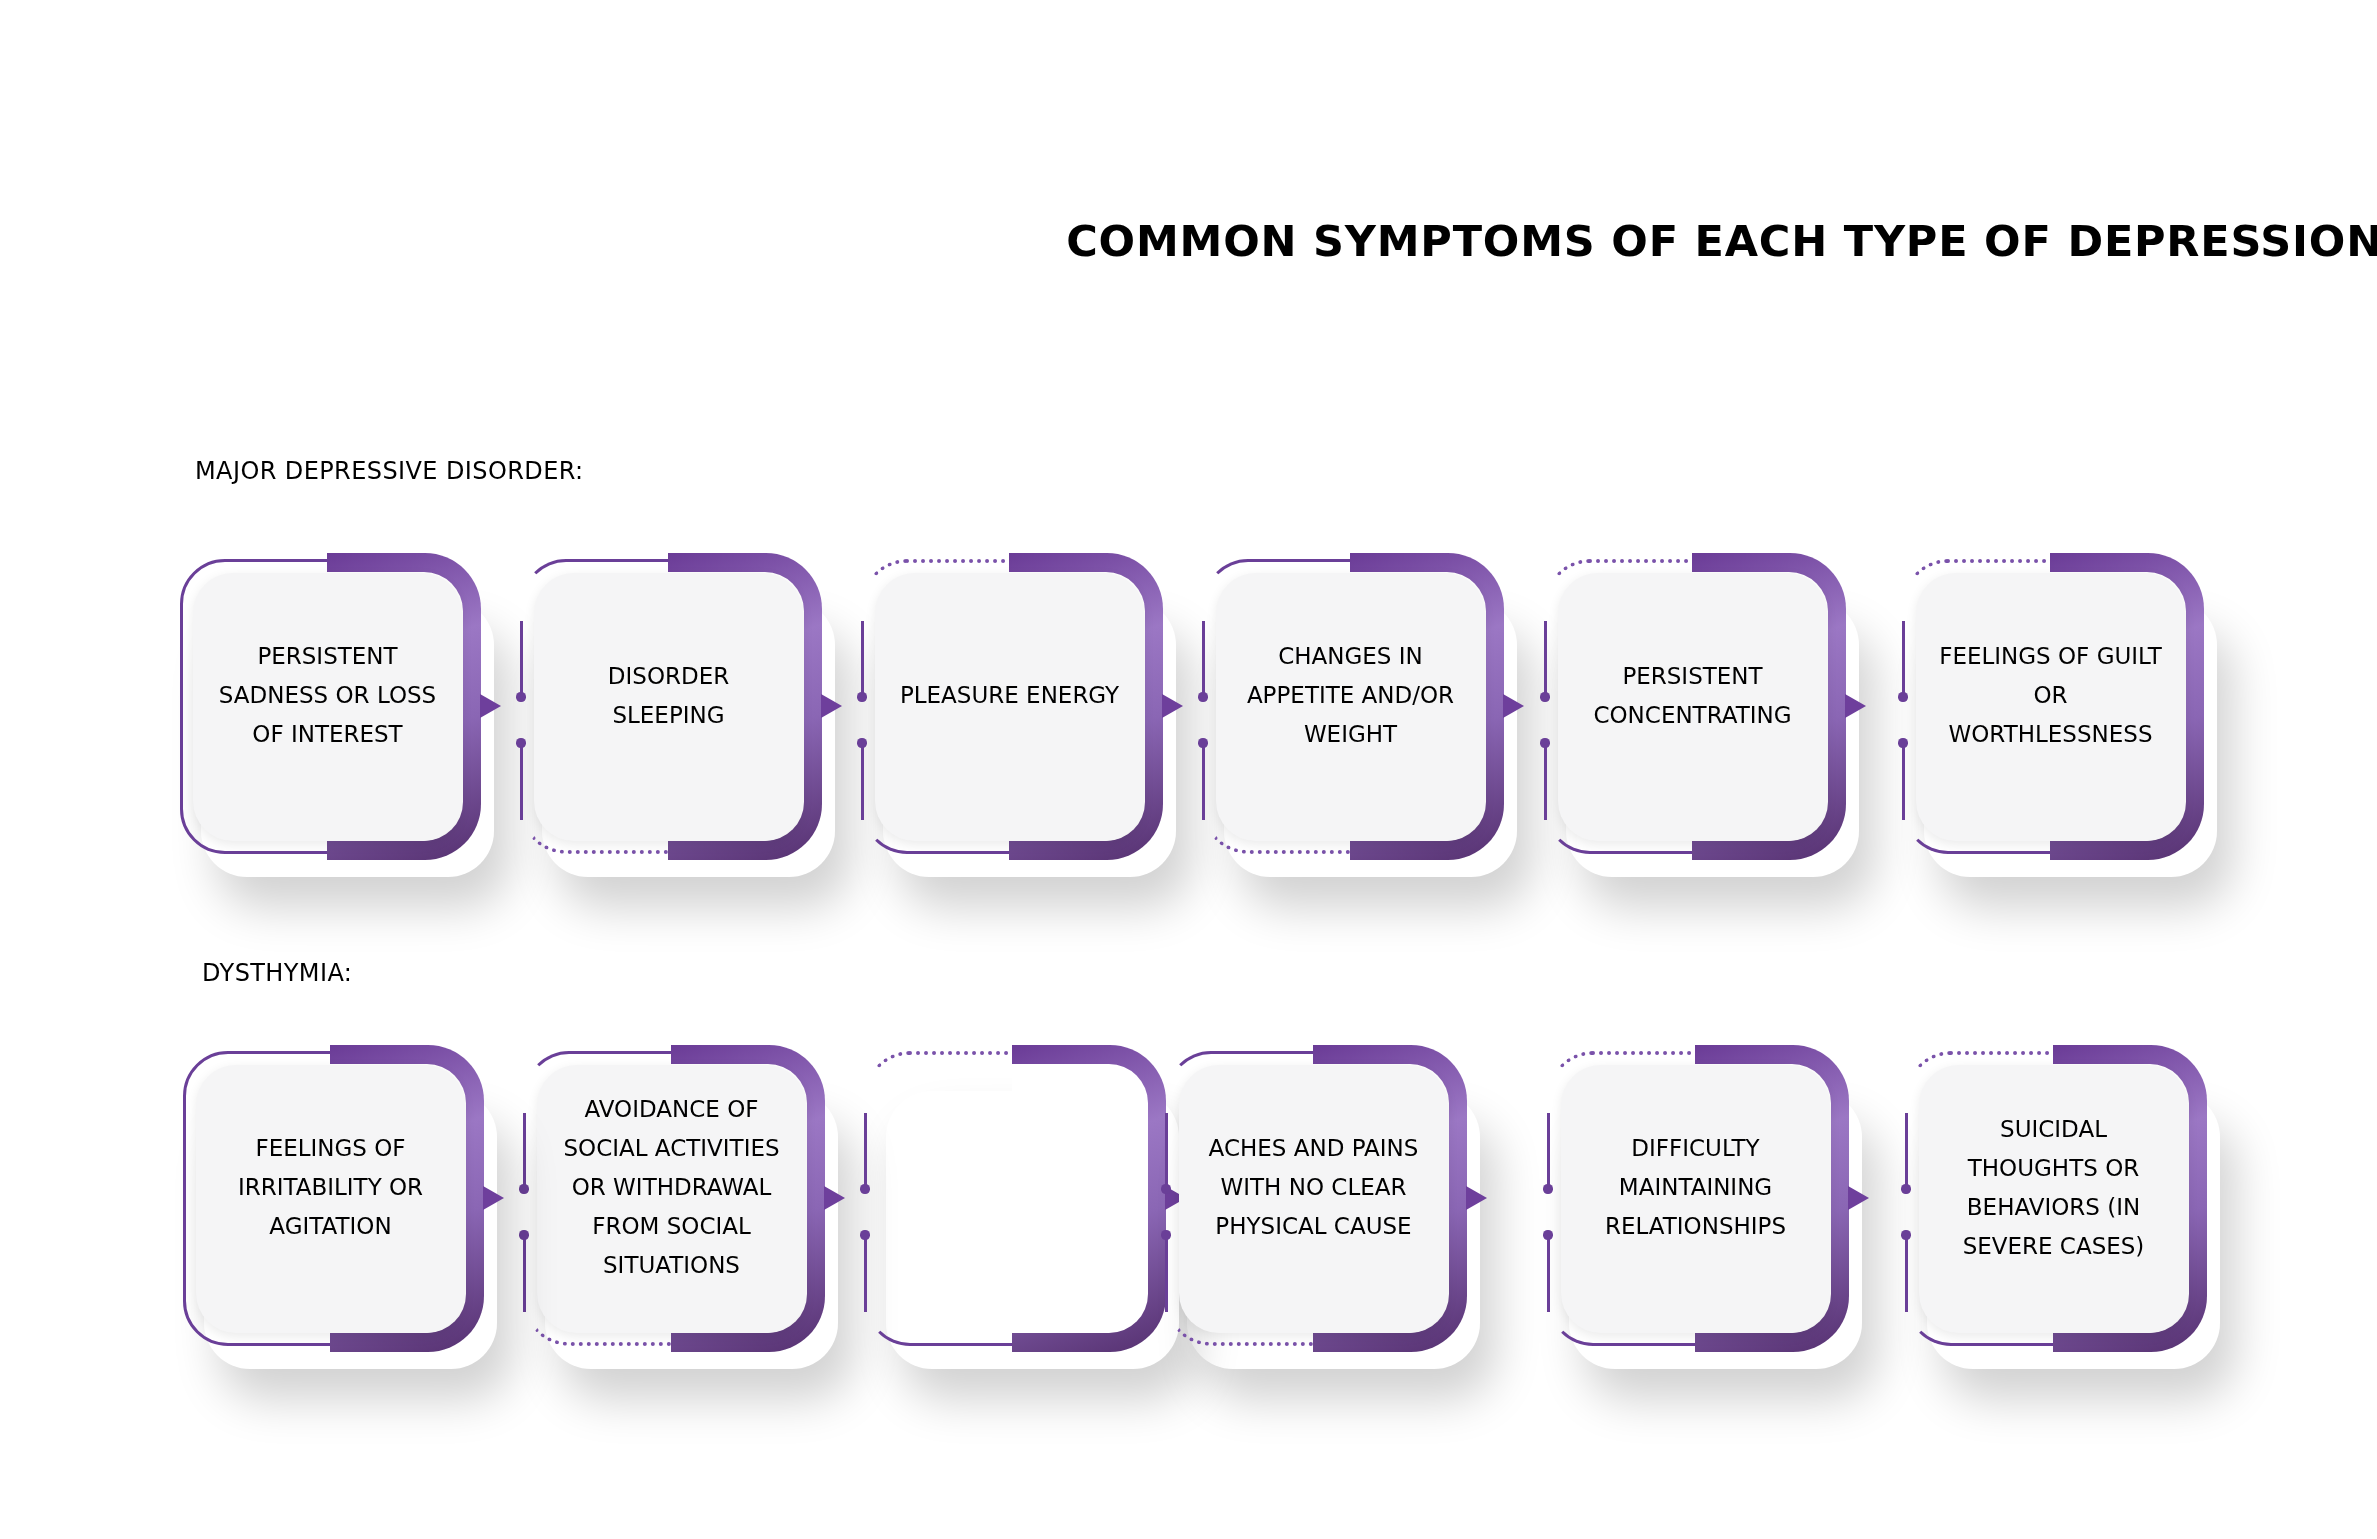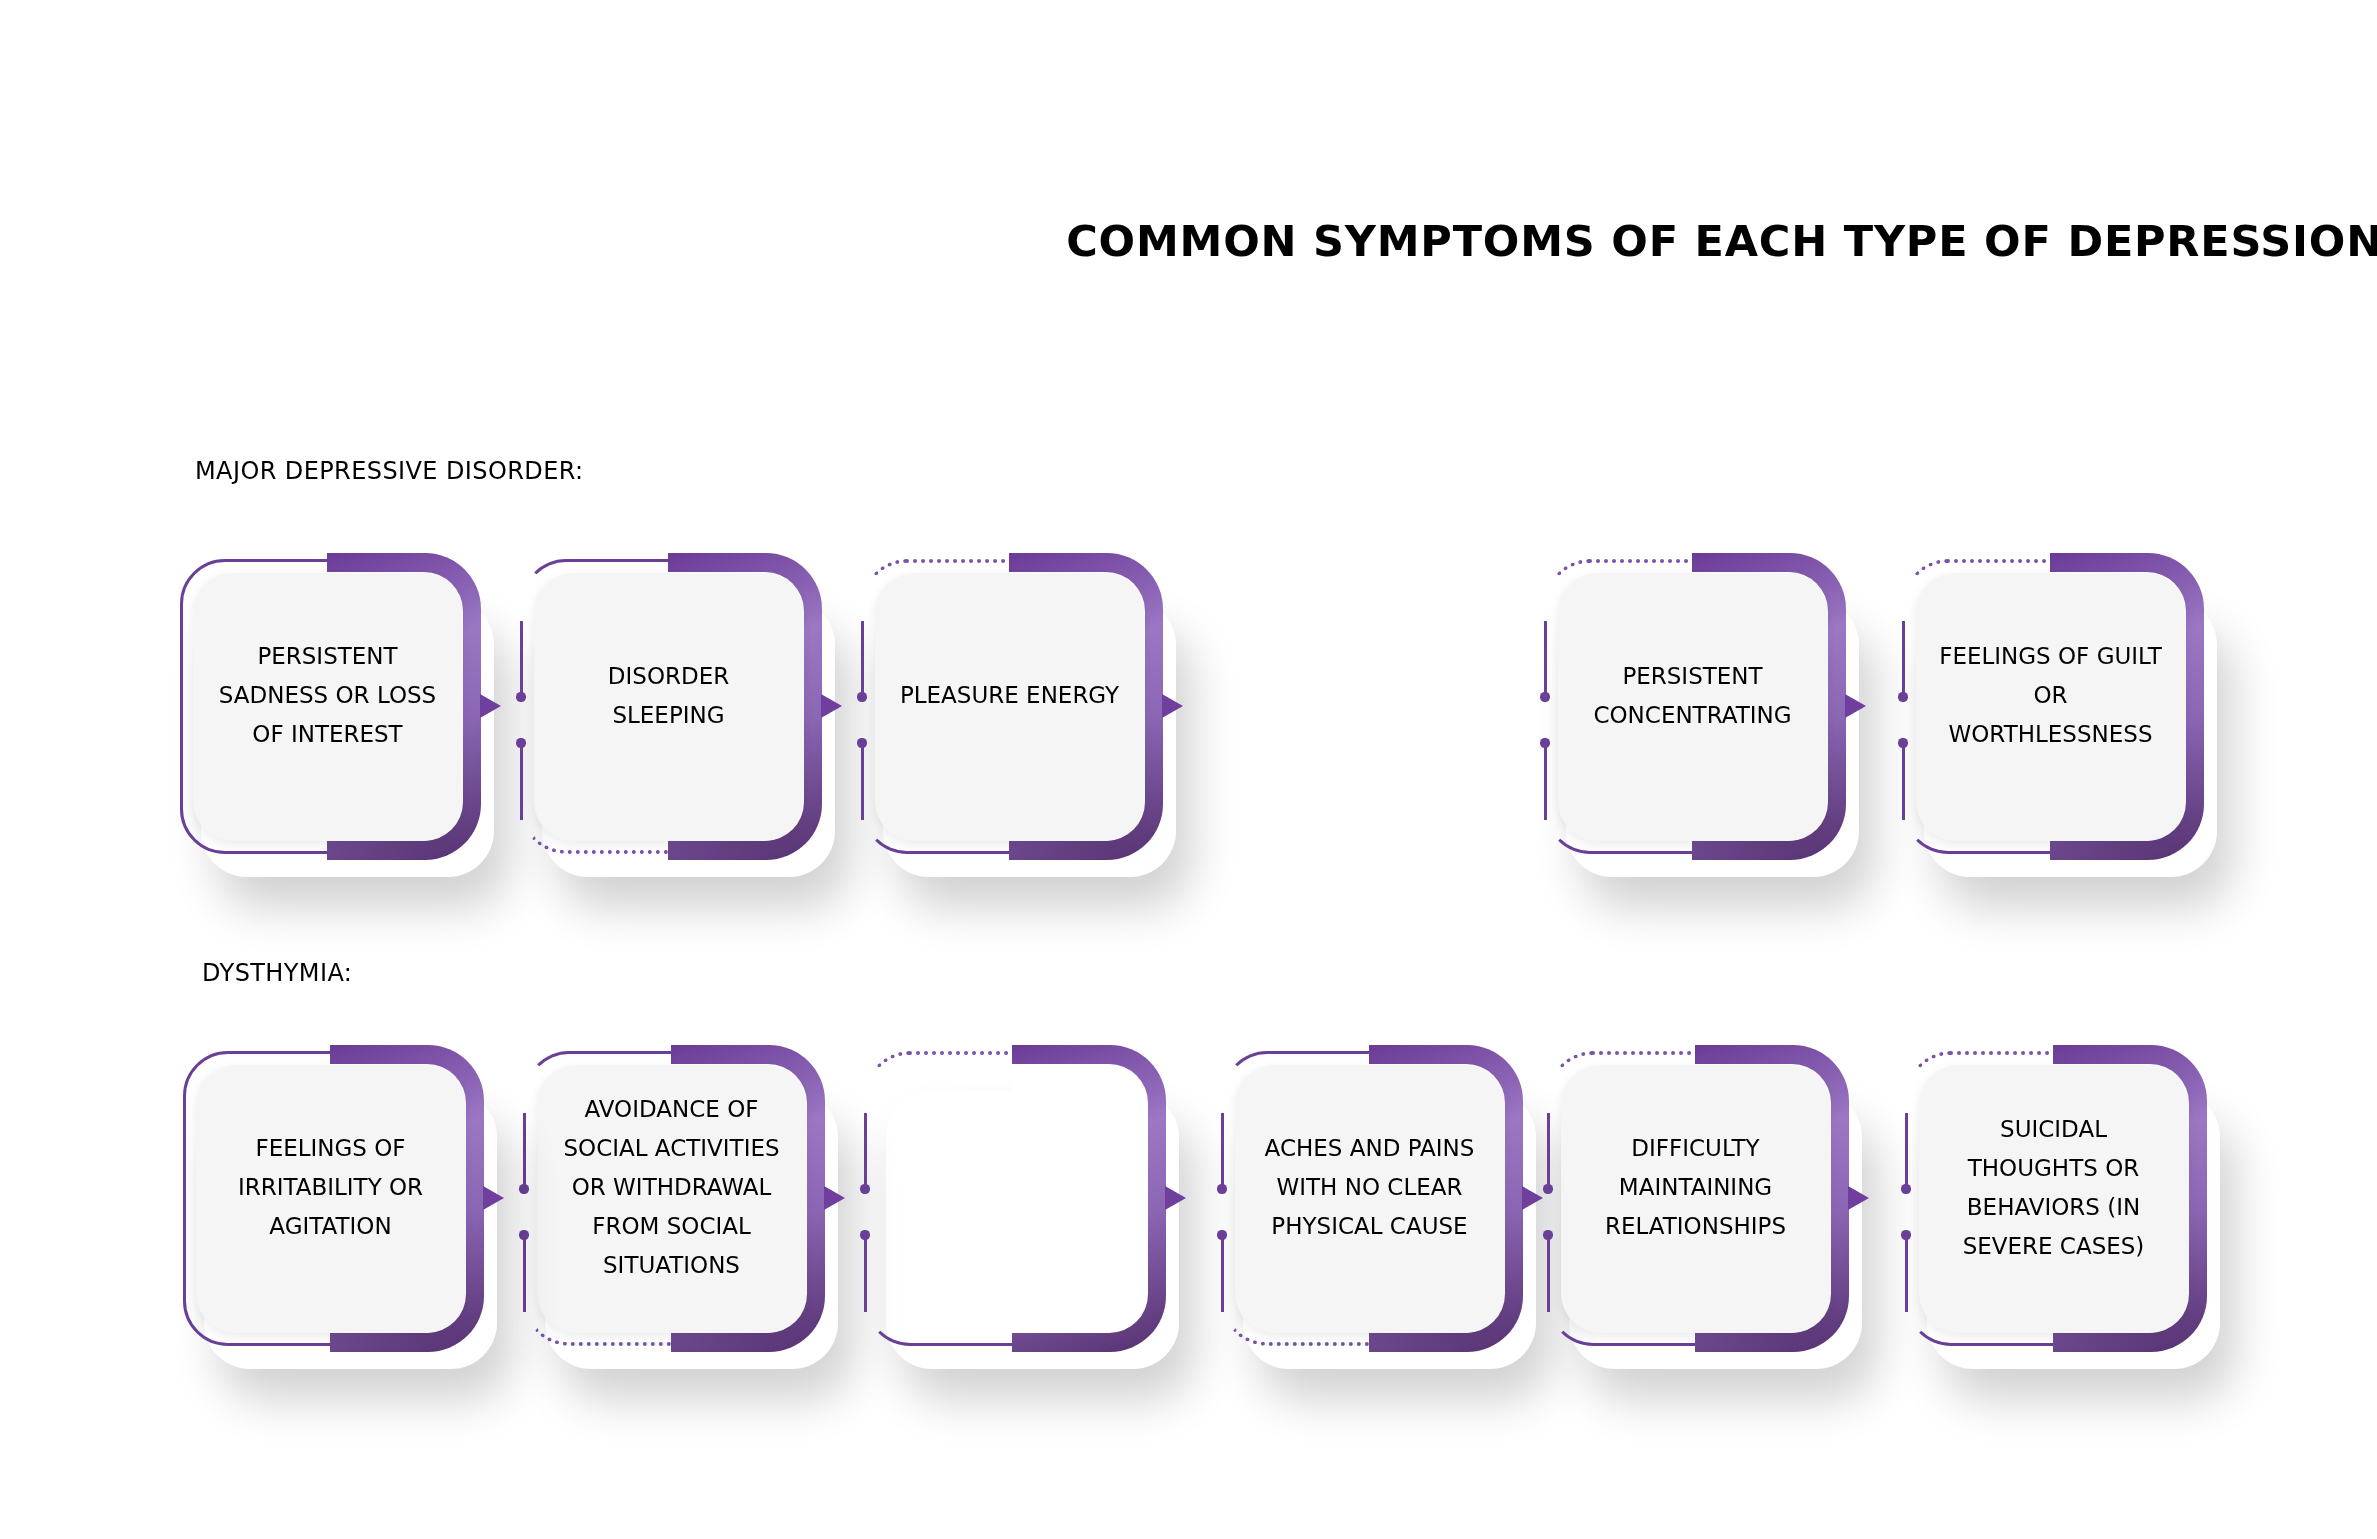--- a/index.html
+++ b/index.html
@@ -71,20 +71,33 @@
     <div class="tick up"></div>
     <div class="tick down"></div>
     <div class="bracket">
         <div class="bracket-inner"></div>
       </div>
     <div class="white-box">
         <div class="card-text">PLEASURE ENERGY</div>
       </div>
     <div class="arrow"></div>
   </div>
+  <div class="card" style="left:1193px;">
+    <div class="shadow"></div>
+    <div class="outline dotted-bottom"></div>
+    <div class="tick up"></div>
+    <div class="tick down"></div>
+    <div class="bracket">
+        <div class="bracket-inner"></div>
+      </div>
+    <div class="white-box">
+        <div class="card-text">CHANGES IN APPETITE AND/OR WEIGHT</div>
+      </div>
+    <div class="arrow"></div>
+  </div>
   <div class="card" style="left:1535px;">
     <div class="shadow"></div>
     <div class="outline dotted-top"></div>
     <div class="tick up"></div>
     <div class="tick down"></div>
     <div class="bracket">
         <div class="bracket-inner"></div>
       </div>
     <div class="white-box">
         <div class="card-text">PERSISTENT CONCENTRATING</div>
@@ -135,21 +148,21 @@
   <div class="card" style="left:855px;">
     <div class="shadow"></div>
     <div class="outline dotted-top"></div>
     <div class="tick up"></div>
     <div class="tick down"></div>
     <div class="bracket">
         <div class="bracket-inner"></div>
       </div>
     <div class="arrow"></div>
   </div>
-  <div class="card" style="left:1212px;">
+  <div class="card" style="left:1156px;">
     <div class="shadow"></div>
     <div class="outline dotted-bottom"></div>
     <div class="tick up"></div>
     <div class="tick down"></div>
     <div class="bracket">
         <div class="bracket-inner"></div>
       </div>
     <div class="white-box">
         <div class="card-text">ACHES AND PAINS WITH NO CLEAR PHYSICAL CAUSE</div>
       </div>

